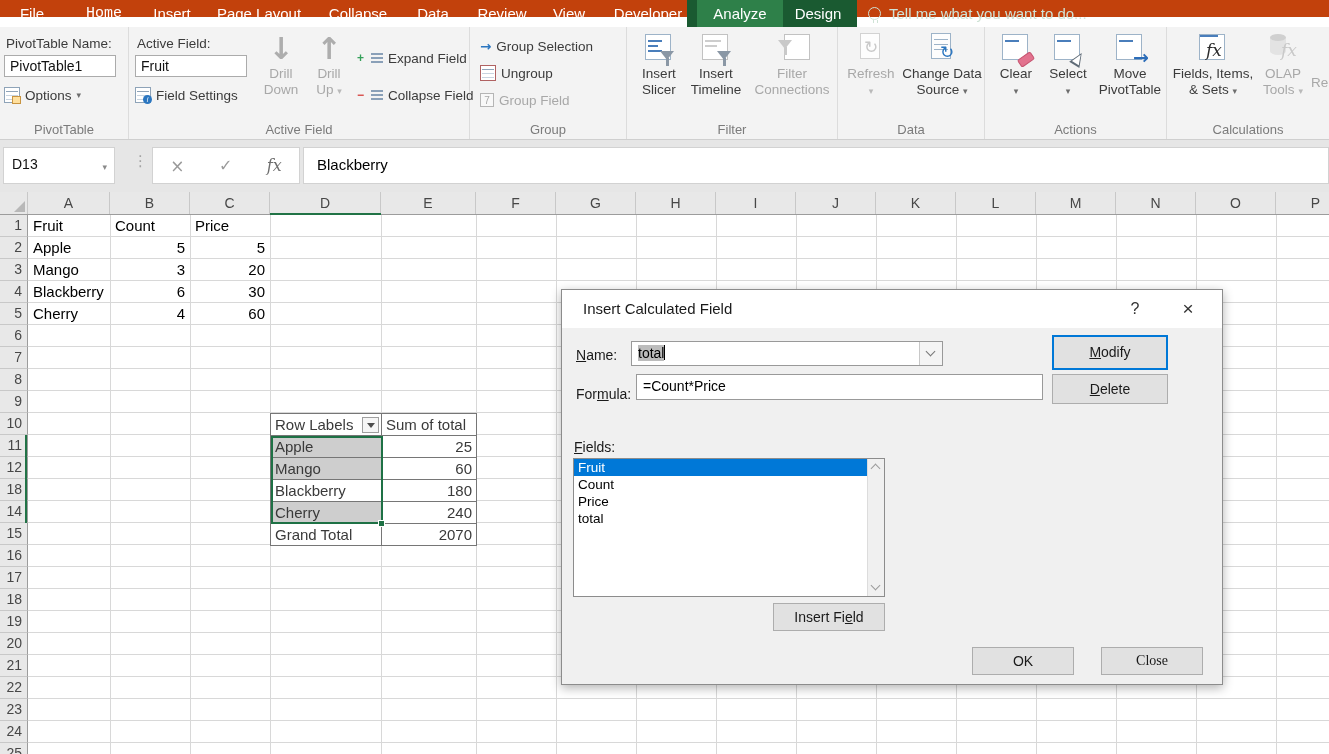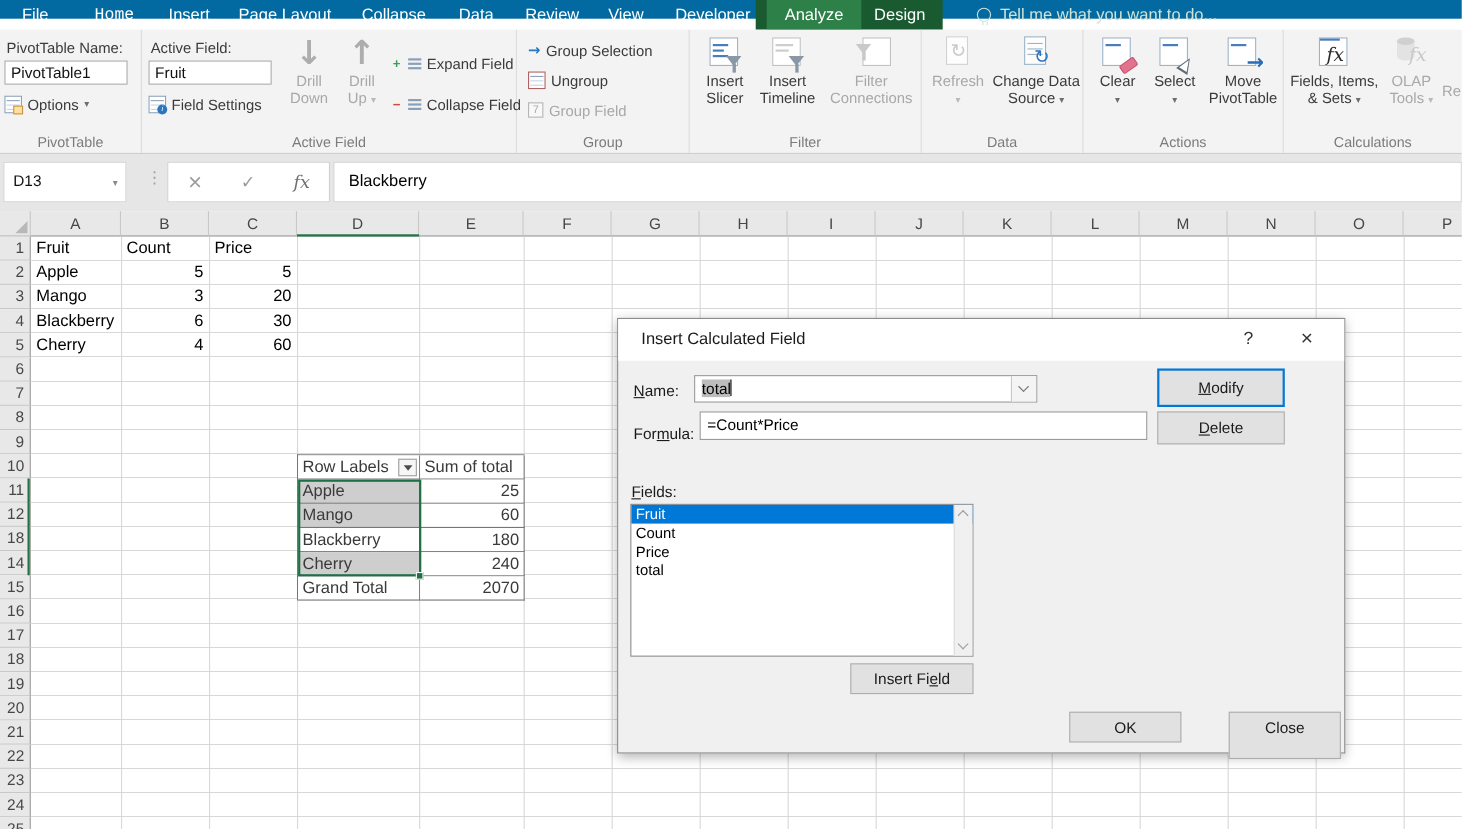--- a/index.html
+++ b/index.html
@@ -3,25 +3,25 @@
 <meta charset="utf-8">
 <style>
   * { margin:0; padding:0; box-sizing:border-box; }
   html,body { width:1329px; height:754px; overflow:hidden; }
   body { font-family:"Liberation Sans","DejaVu Sans",sans-serif; font-size:14px; color:#3a3a3a; background:#fff; position:relative; }
   #stage { position:absolute; inset:0; width:1329px; height:754px; overflow:hidden; background:#fff; }
   .abs { position:absolute; }
   .glyph { font-family:"DejaVu Sans",sans-serif; }
 
   
-  #tabbar { position:absolute; left:0; top:0; width:1329px; height:17px; background:#0369a1; }
+  #tabbar { position:absolute; left:0; top:0; width:1329px; height:17px; background:#c2410c; }
   .tab { position:absolute; top:0; height:27px; line-height:27px; text-align:center; color:#fff; font-size:15px; cursor:default; }
   #ctx-tabs { position:absolute; left:687px; top:0; width:170px; height:27px; background:#1a5a31; }
   .tab.ctx-selected { background:#2e8049; }
-  #tellme { position:absolute; left:888px; top:0; height:27px; display:flex; align-items:center; gap:8px; color:#cfe3d6; font-size:15px; }
+  #tellme { position:absolute; left:868px; top:0; height:27px; display:flex; align-items:center; gap:8px; color:#cfe3d6; font-size:15px; }
   #bulb { width:13px; height:13px; border:1.5px solid #cfe3d6; border-radius:50%; position:relative; display:inline-block; }
   #bulb::after { content:""; position:absolute; left:3.5px; bottom:-4px; width:3px; height:3px; border-left:1.5px solid #cfe3d6; border-right:1.5px solid #cfe3d6; }
 
   
   #ribbon { position:absolute; left:0; top:27px; width:1329px; height:113px; background:#f3f3f3; border-bottom:1px solid #cfcfcf; }
   .rgroup { position:absolute; top:0; height:112px; border-right:1px solid #dcdcdc; }
   .rgroup-label { position:absolute; bottom:2px; left:0; right:0; text-align:center; font-size:13px; color:#7b7b7b; }
   .rlabel { font-size:13.5px; color:#3b3b3b; white-space:nowrap; }
   .rinput { background:#fff; border:1px solid #ababab; font-size:14px; color:#111; padding:2px 5px; line-height:17px; height:22px; white-space:nowrap; overflow:hidden; }
   .menurow { position:absolute; display:flex; align-items:center; gap:5px; font-size:13.5px; color:#3b3b3b; white-space:nowrap; height:22px; cursor:default; }
@@ -115,21 +115,21 @@
   #dlg-name-caret { display:inline-block; width:1px; height:15px; background:#000; vertical-align:-2px; }
   #combo-drop { position:absolute; right:0; top:0; width:23px; height:23px; background:#f4f4f4; border-left:1px solid #c8c8c8; }
   .chev { position:absolute; width:7px; height:7px; border-left:1.5px solid #777; border-bottom:1.5px solid #777; transform:rotate(-45deg); }
   #combo-drop .chev { left:7px; top:6px; }
   #dlg-formula-input { left:74px; top:84px; width:407px; height:26px; }
   .dlg-btn { position:absolute; background:#e1e1e1; border:1px solid #adadad; font-size:14px; color:#1a1a1a; text-align:center; cursor:default; }
   #btn-modify { left:490px; top:45px; width:116px; height:35px; line-height:31px; border:2px solid #0078d7; }
   #btn-delete { left:490px; top:84px; width:116px; height:30px; line-height:28px; }
   #btn-insert-field { left:211px; top:313px; width:112px; height:28px; line-height:26px; }
   #btn-ok { left:410px; top:357px; width:102px; height:28px; line-height:26px; }
-  #btn-close { left:555px; top:357px; width:102px; height:43px; line-height:26px; }
+  #btn-close { left:539px; top:357px; width:102px; height:28px; line-height:26px;font-family:Liberation Serif, serif; }
   #fields-list { position:absolute; left:11px; top:168px; width:312px; height:139px; background:#fff; border:1px solid #8c8c8c; }
   .fitem { height:17px; line-height:17px; font-size:13.5px; padding-left:4px; color:#000; }
   .fitem.sel { background:#0078d7; color:#fff; }
   #fscroll { position:absolute; right:0; top:0; width:17px; bottom:0; background:#f0f0f0; border-left:1px solid #dcdcdc; }
   .scr-arrow { position:absolute; left:0; width:16px; height:17px; }
   .scr-arrow .chev { left:4px; border-color:#9c9c9c; }
   #scr-up { top:0; } #scr-up .chev { top:6px; transform:rotate(135deg); }
   #scr-down { bottom:0; } #scr-down .chev { top:3px; transform:rotate(-45deg); }
   u { text-decoration:underline; }
 </style>

